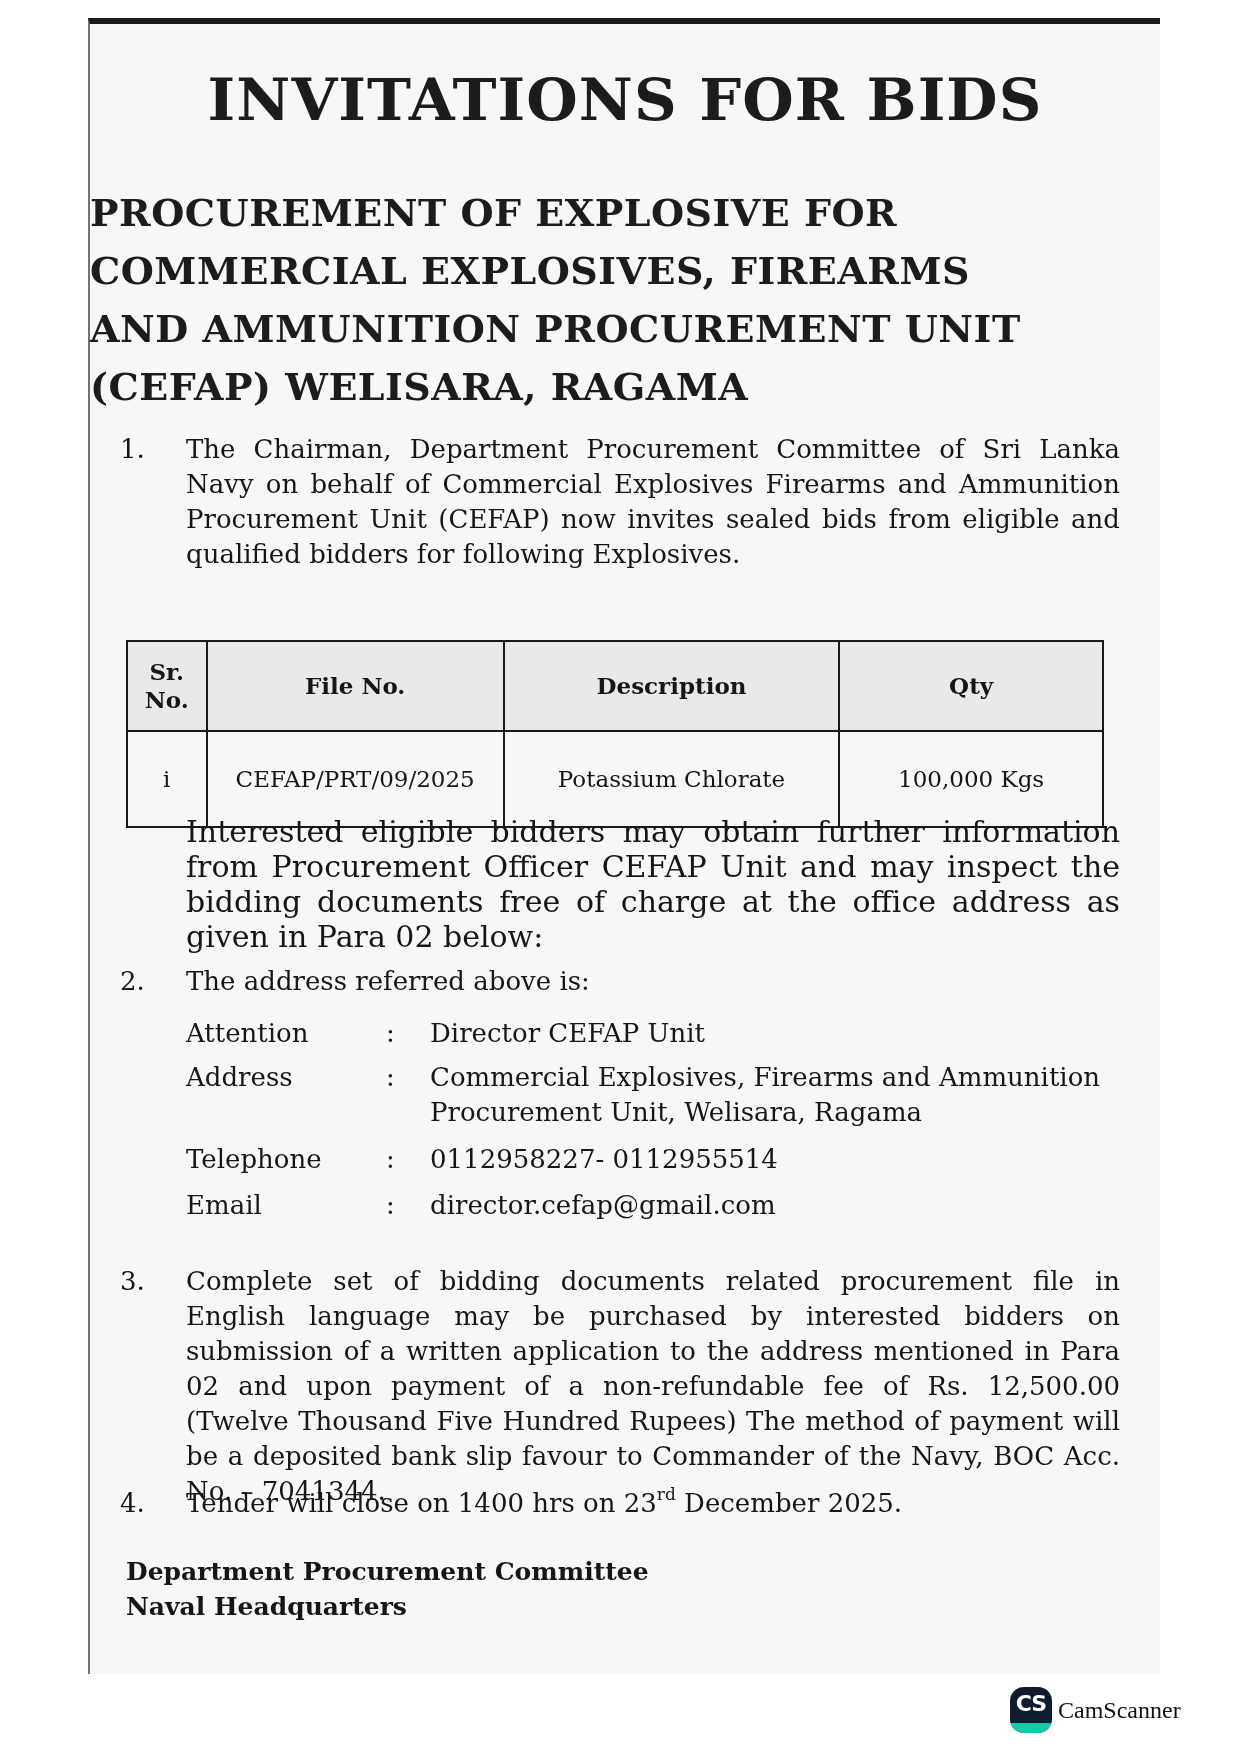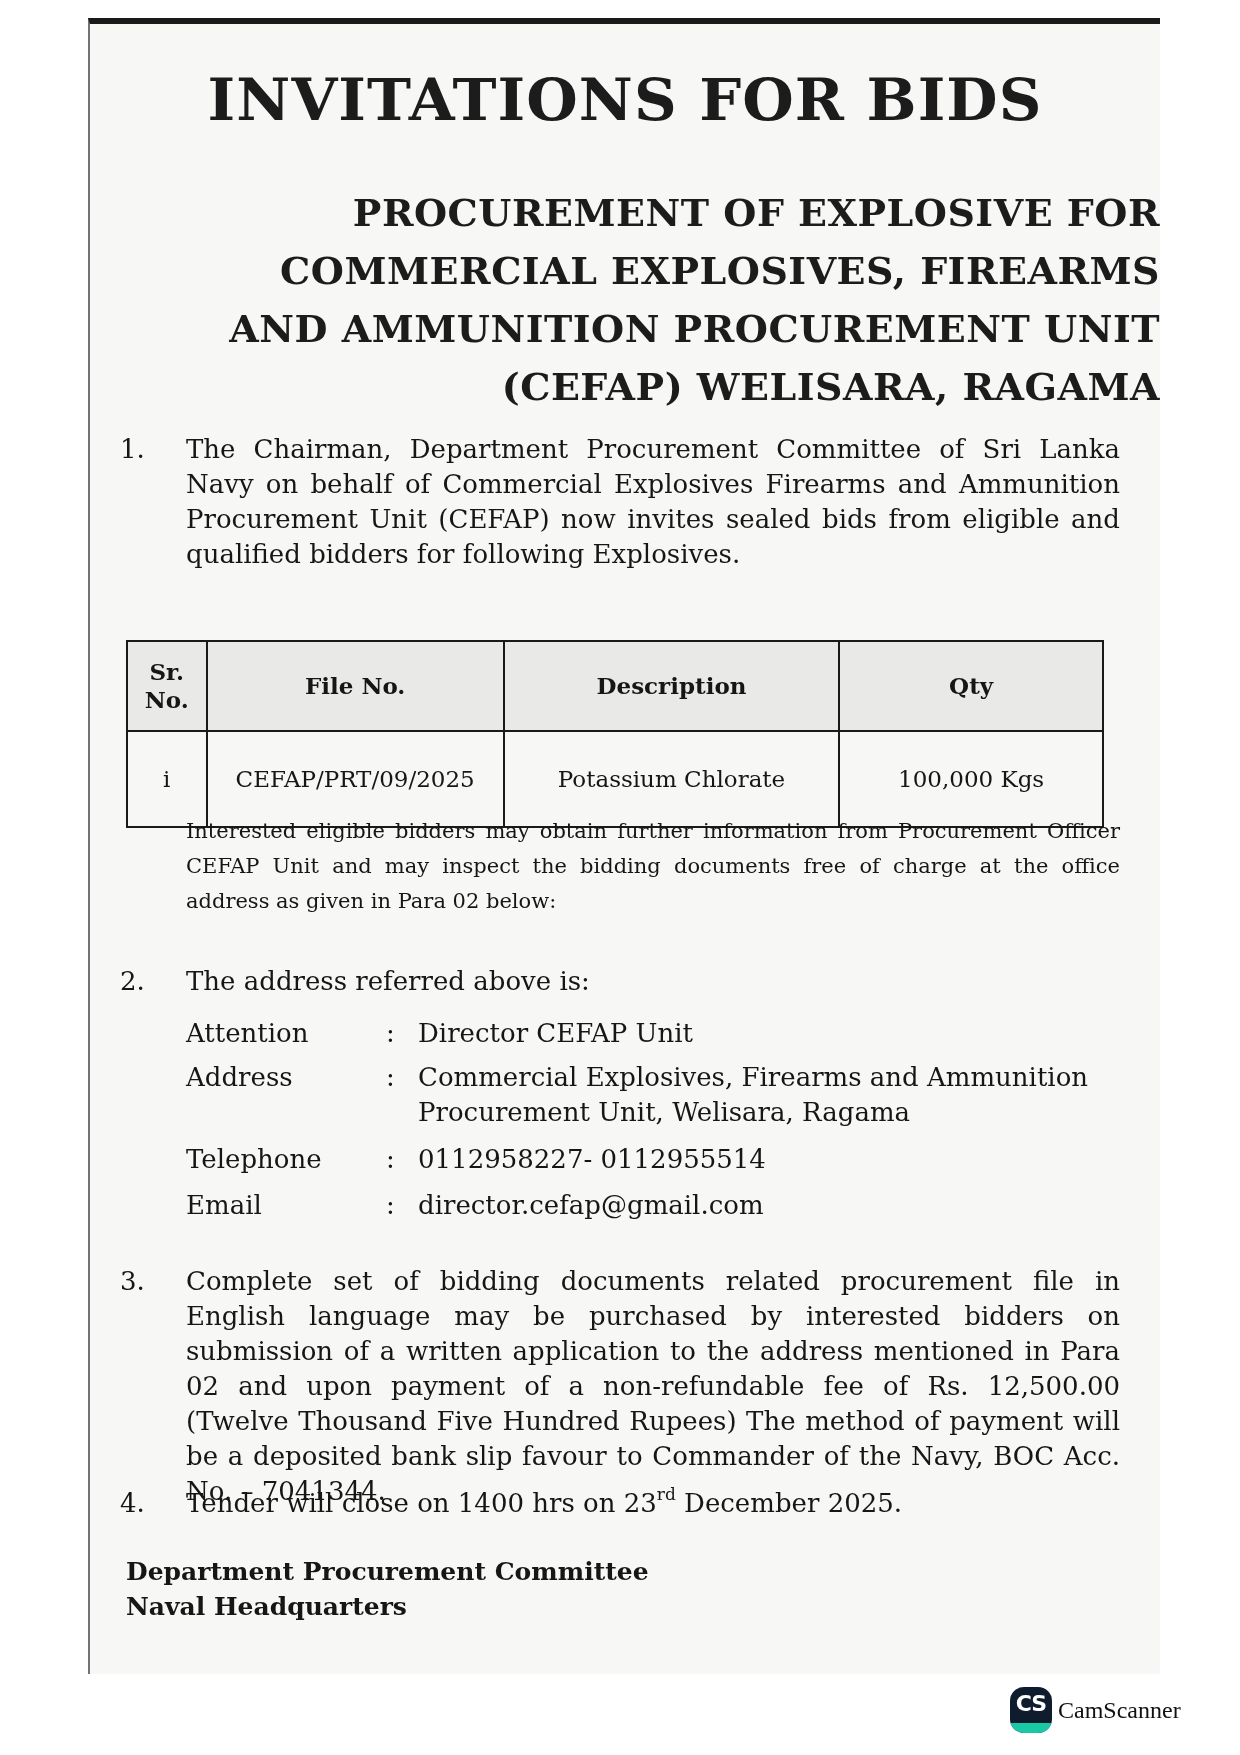--- a/index.html
+++ b/index.html
@@ -13,50 +13,50 @@
     background: #f7f7f5;
     border-top: 6px solid #1a1a1a;
     border-left: 2px solid #737373;
   }
   .title {
     position: absolute; top: 42px; left: 0; width: 1070px; text-align: center;
     font-family: "DejaVu Serif", serif; font-weight: bold; font-size: 58px;
     letter-spacing: 1px; color: #1c1c1c; transform: scaleX(1.02);
   }
   .subtitle {
-    position: absolute; top: 160px; left: 0; width: 1070px; text-align: right;
+    position: absolute; top: 160px; left: 0; width: 1070px; text-align: left;
     font-weight: bold; font-size: 38px; line-height: 58px; color: #1c1c1c;
     letter-spacing: 0.5px;
   }
   .para { position: absolute; left: 30px; width: 1000px; font-size: 26px; line-height: 35px; }
   .para .num { position: absolute; left: 0; top: 0; width: 40px; }
   .para .body { margin-left: 66px; text-align: justify; }
   .p1 { top: 408px; }
-  .p-follow { position: absolute; left: 96px; width: 934px; top: 790px; font-size: 21px; line-height: 35px; text-align: justify; }
+  .p-follow { position: absolute; left: 96px; width: 934px; top: 790px; font-size: 30px; line-height: 35px; text-align: justify; }
   .p2 { top: 940px; }
   .p3 { top: 1240px; }
   .p4 { top: 1462px; }
   sup { font-size: 17px; vertical-align: 12px; line-height: 0; }
 
   table.bids {
     position: absolute; left: 36px; top: 576px; width: 978px;
     border-collapse: collapse; font-size: 23px; margin-top: 40px;
   }
   table.bids th, table.bids td {
     border: 2px solid #1a1a1a; text-align: center; vertical-align: middle;
   }
   table.bids th { background: #e9e9e7; font-weight: bold; height: 86px; line-height: 28px; }
   table.bids td { height: 92px; }
   .c1 { width: 76px; } .c2 { width: 294px; } .c3 { width: 334px; } .c4 { width: 262px; }
 
   .addr { position: absolute; left: 96px; width: 960px; font-size: 26px; }
   .addr-row { position: absolute; left: 0; width: 960px; line-height: 35px; }
   .addr-row .lbl { position: absolute; left: 0; width: 200px; }
   .addr-row .colon { position: absolute; left: 200px; width: 20px; }
-  .addr-row .val { position: absolute; left: 232px; width: 716px; }
+  .addr-row .val { position: absolute; left: 244px; width: 716px; }
 
   .signature {
     position: absolute; left: 36px; top: 1530px; font-size: 25px; font-weight: bold; line-height: 35px;
   }
   .cs-badge { position: absolute; left: 1010px; top: 1687px; display: flex; align-items: center; }
   .cs-logo {
     width: 42px; height: 46px; border-radius: 14px; overflow: hidden; position: relative;
     background: #0e1c2e;
   }
   .cs-logo .cs-text {

